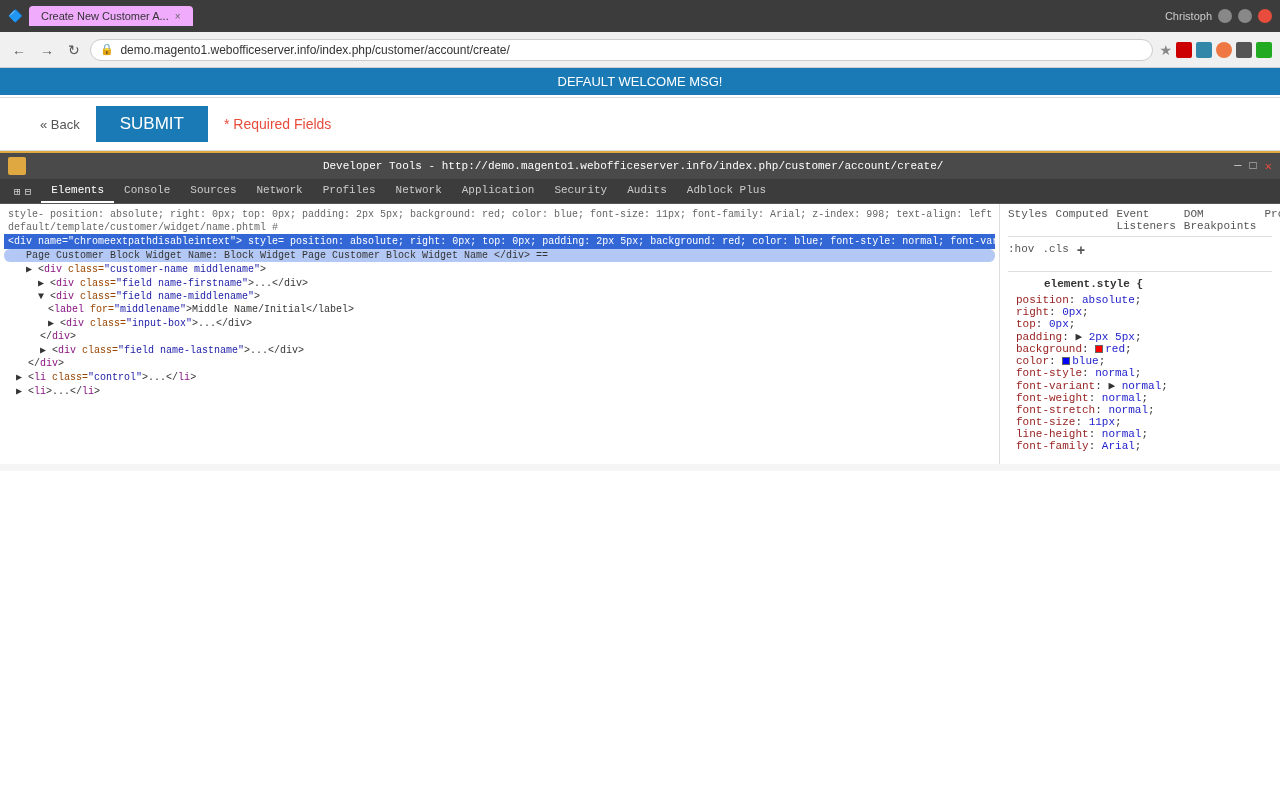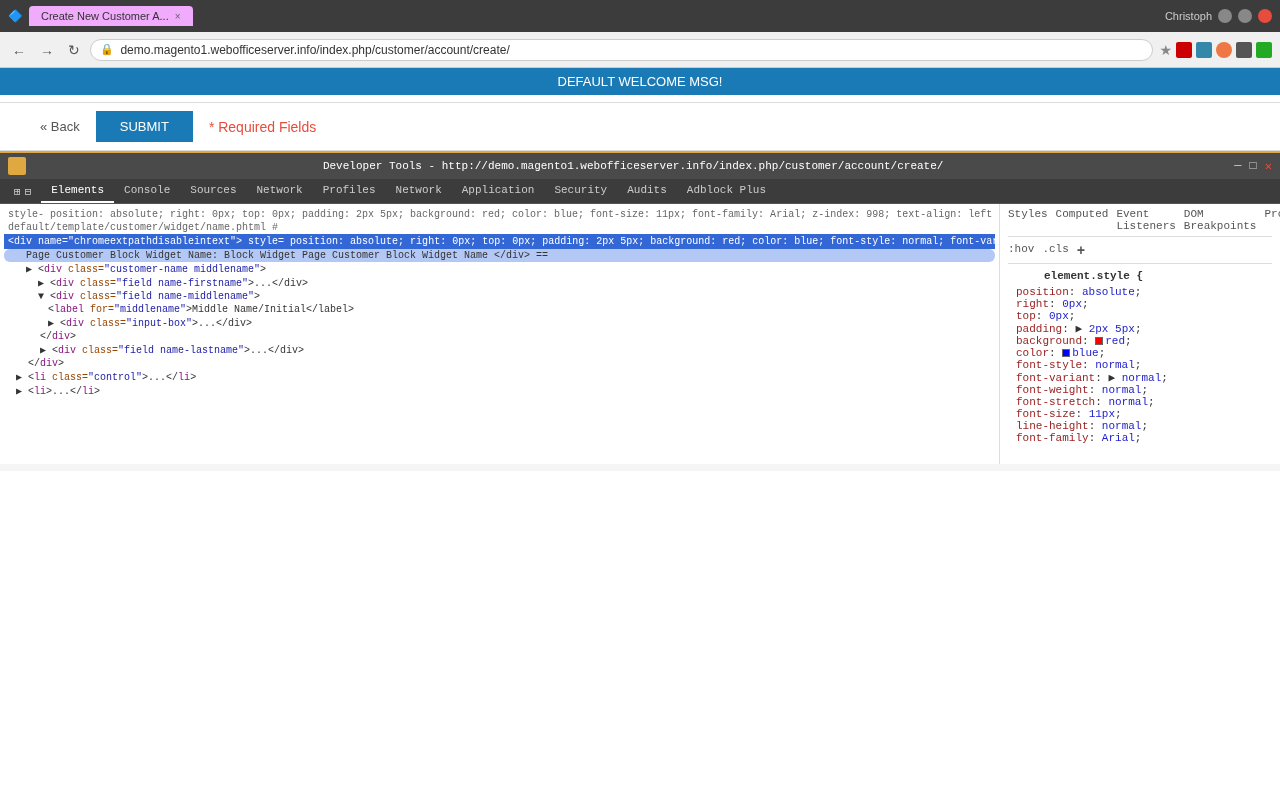--- a/index.html
+++ b/index.html
@@ -79,21 +79,21 @@
     .styles-link { cursor: pointer; color: #555; }
     .styles-selector { color: #333; font-weight: bold; margin-bottom: 4px; margin-left: 36px; }
     .style-rule { margin-left: 8px; color: #333; }
     .style-prop { color: #922; }
     .style-propval { color: #22c; }
     .style-swatch { display: inline-block; width: 8px; height: 8px; border: 1px solid #666; vertical-align: middle; margin-right: 2px; }
 
     
     .form-actions { display: flex; align-items: center; gap: 16px; padding: 8px 40px; border-top: 1px solid #ddd; border-bottom: 1px solid #ddd; background: #fff; }
     .back-btn { color: #555; text-decoration: none; font-size: 13px; cursor: pointer; }
-    .submit-btn { background: #1a7ab5; color: #fff; border: none; padding: 8px 24px; font-size: 13px; cursor: pointer; text-transform: uppercase; }
+    .submit-btn { background: #1a7ab5; color: #fff; border: none; padding: 8px 24px; font-size: 17px; cursor: pointer; text-transform: uppercase; }
     .required-note { color: #e74c3c; font-size: 14px; }
   </style>
 </head>
 <body>
 
 <div>
 
   <div class="title-bar">
     <div class="title-bar-left">
 
@@ -284,21 +284,21 @@
 
       <div class="devtools-right">
         <div class="styles-panel">
           <div class="styles-header">
             <span class="styles-link">Styles</span>
             <span class="styles-link">Computed</span>
             <span class="styles-link">Event Listeners</span>
             <span class="styles-link">DOM Breakpoints</span>
             <span class="styles-link">Properties</span>
           </div>
-          <div style="display:flex;gap:8px;margin-bottom:6px;font-size:11px;color:#555;border-bottom:1px solid #ddd;padding-bottom:4px;">
+          <div style="display:flex;gap:8px;margin-bottom:6px;font-size:11px;color:#555;border-bottom:1px solid #ddd;padding-bottom:12px;">
             <span style="cursor:pointer;">:hov</span>
             <span style="cursor:pointer;">.cls</span>
             <span style="cursor:pointer;font-size:14px;font-weight:bold;">+</span>
           </div>
           <div class="styles-selector">element.style {</div>
           <div class="style-rule"><span class="style-prop">position</span>: <span class="style-propval">absolute</span>;</div>
           <div class="style-rule"><span class="style-prop">right</span>: <span class="style-propval">0px</span>;</div>
           <div class="style-rule"><span class="style-prop">top</span>: <span class="style-propval">0px</span>;</div>
           <div class="style-rule"><span class="style-prop">padding</span>: ▶ <span class="style-propval">2px 5px</span>;</div>
           <div class="style-rule"><span class="style-prop">background</span>: <span class="style-swatch" style="background:red;"></span><span class="style-propval">red</span>;</div>

